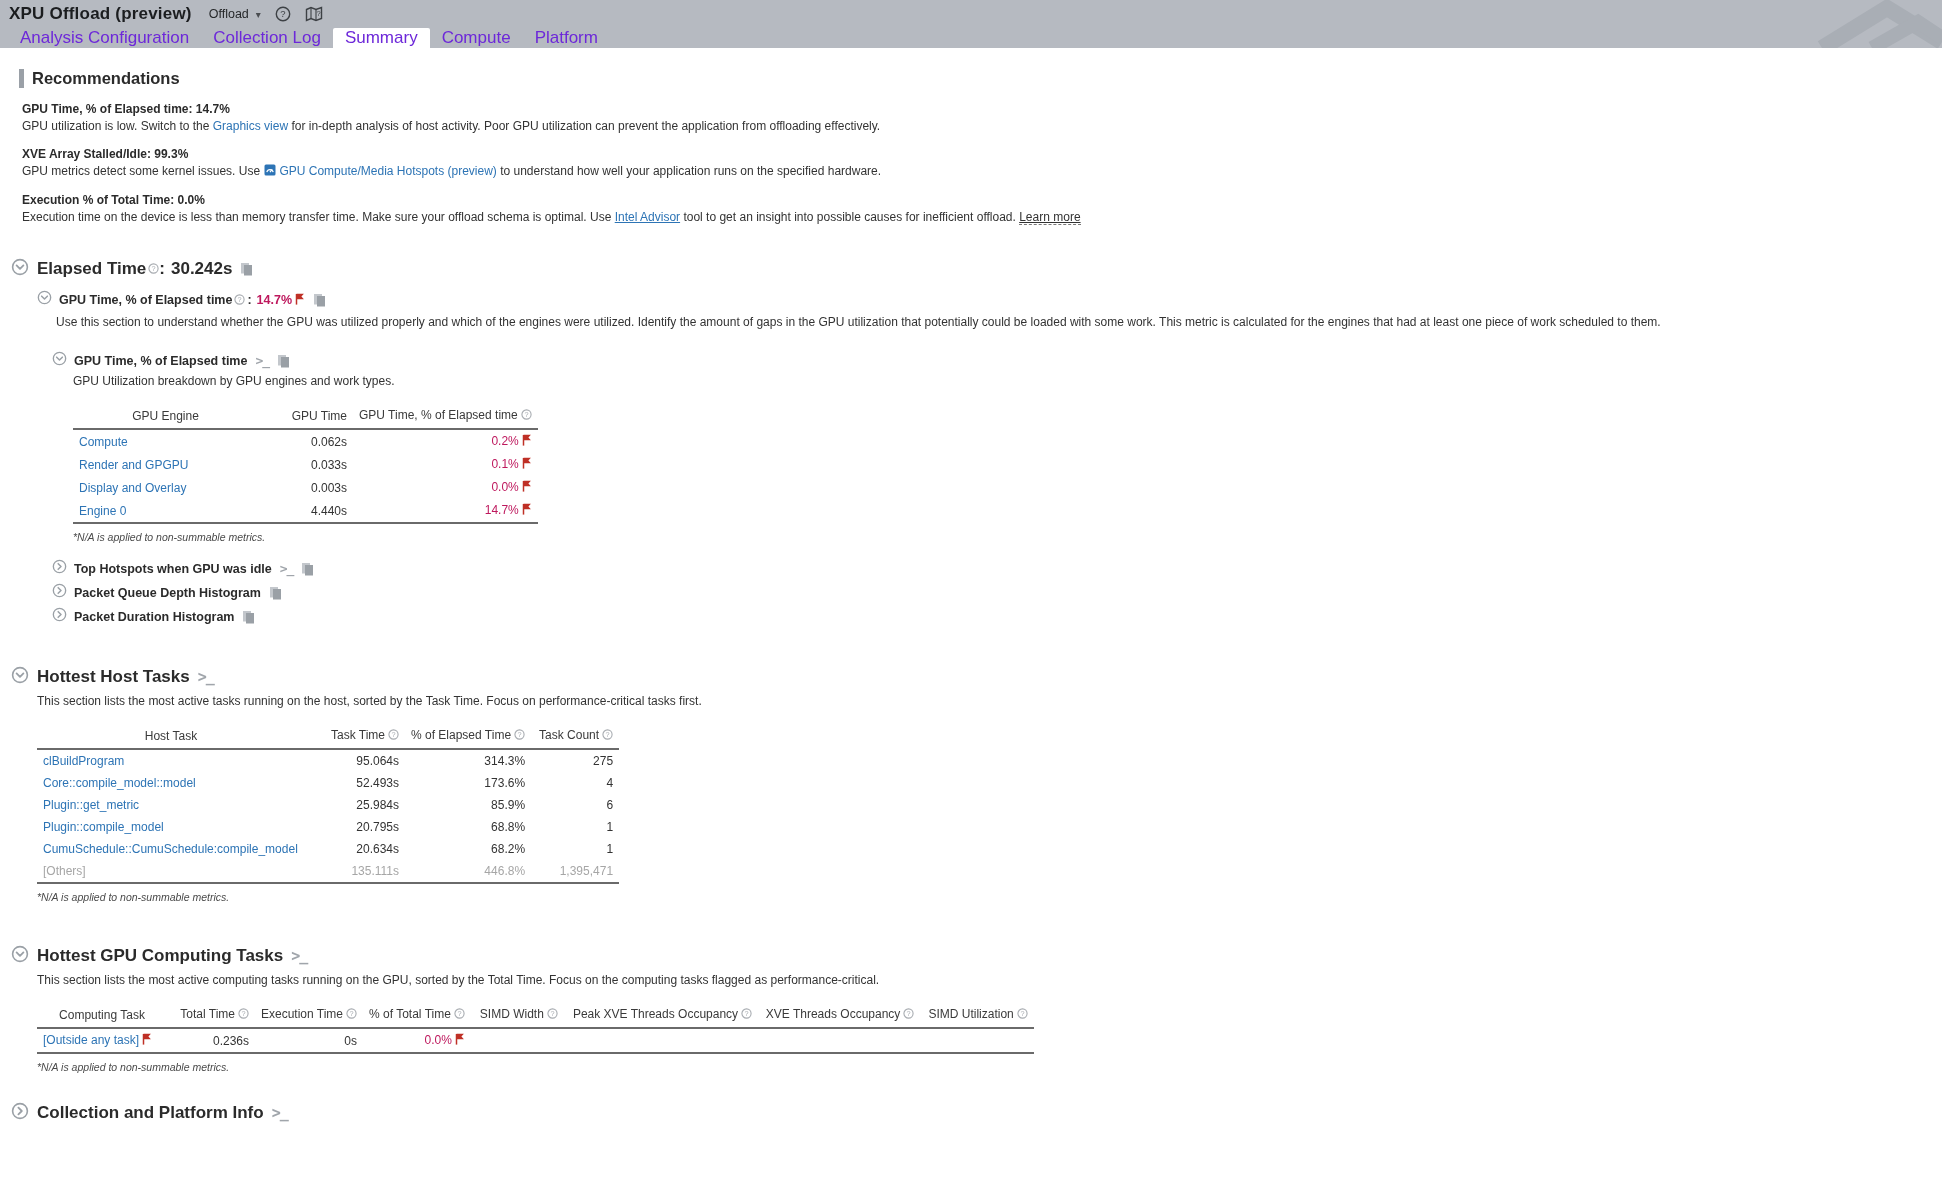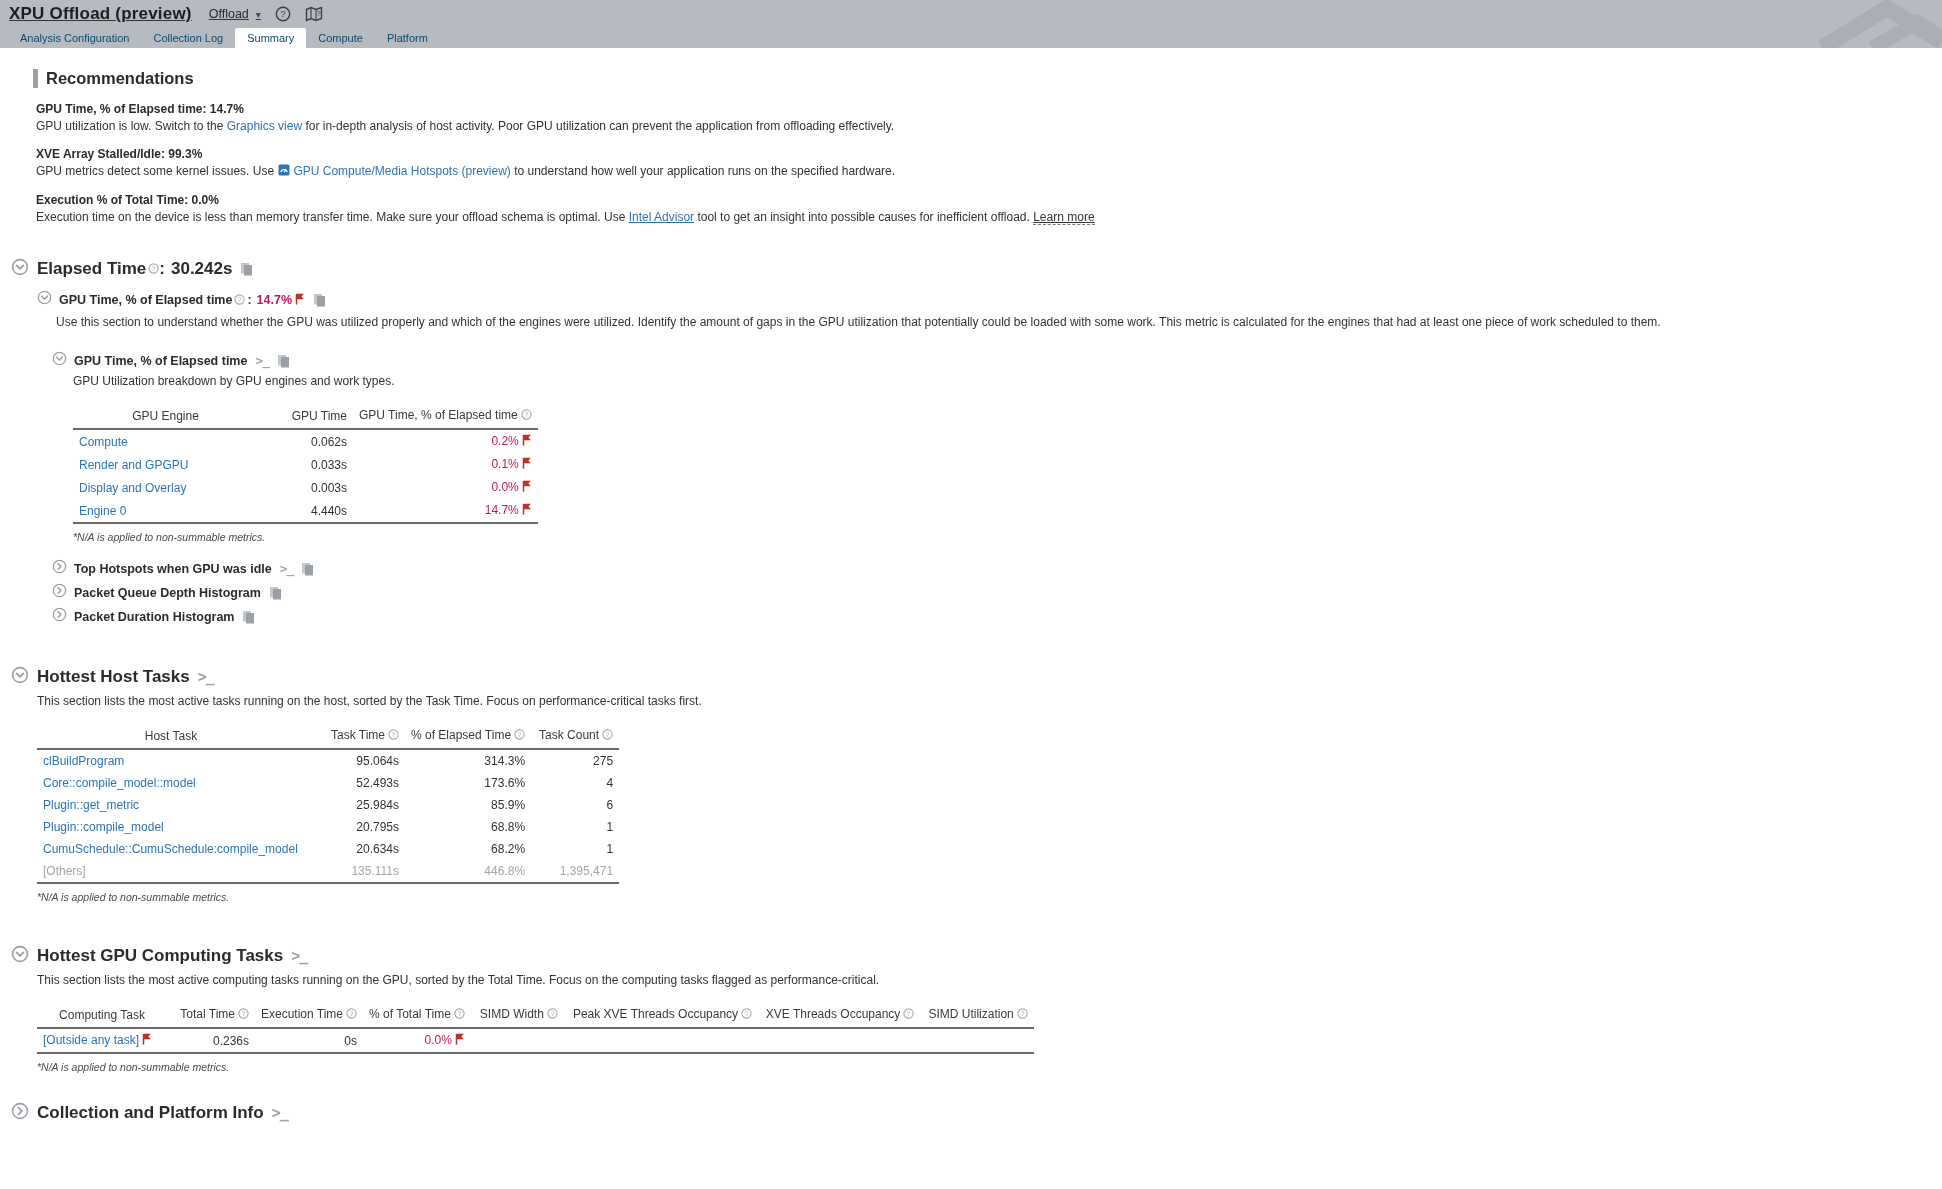--- a/index.html
+++ b/index.html
@@ -2,38 +2,38 @@
 <html><head>
 <meta charset="utf-8">
 <style>
   * { box-sizing: border-box; margin: 0; padding: 0; }
   html,body { width:1942px; height:1189px; overflow:hidden; background:#fff;
     font-family:"Liberation Sans", sans-serif; color:#333; }
 
   
   .topband { position:relative; height:48px; background:#b6bac1; }
   .decor { position:absolute; right:0; top:0; width:220px; height:48px; pointer-events:none; }
-  .titlerow { display:flex; align-items:center; height:28px; padding-left:9px;text-decoration:underline; }
+  .titlerow { display:flex; align-items:center; height:28px; padding-left:9px; }
   .app-title { font-size:17px; font-weight:bold; color:#1b1d1f; letter-spacing:0.2px; }
   .mode-dd { display:flex; align-items:center; margin-left:17px; font-size:12.5px; color:#26282a; cursor:pointer; }
   .caret { margin-left:7px; font-size:10px; color:#4a4d50; }
   .hicon { margin-left:14px; display:flex; align-items:center; cursor:pointer; }
   .tabsrow { display:flex; align-items:stretch; height:20px; padding-left:8px; }
-  .tab { display:flex; align-items:center; padding:0 12px; font-size:11px; color:#0c4a6e; cursor:pointer; white-space:nowrap; }
+  .tab { display:flex; align-items:center; padding:0 12px; font-size:17px; color:#6d28d9; cursor:pointer; white-space:nowrap; }
   .tab.active { background:#fff; border-radius:2px 2px 0 0; }
 
   
   .content { padding-top:21px; }
   a.lnk { color:#2d74b5; text-decoration:none; cursor:pointer; }
   a.lnk.u { text-decoration:underline; }
   a.lnk.dashed { color:#333; border-bottom:1px dashed #777;text-decoration:underline; }
   .red { color:#be185d; }
 
   
-  .rec { margin-left:33px; }
+  .rec { margin-left:19px; }
   .rec-titlerow { display:flex; align-items:center; }
   .rec-bar { width:5px; height:19px; background:#9aa0a7; margin-right:8px; }
   .rec-title { font-size:16.5px; font-weight:bold; color:#2b2b2b; }
   .rec-h { font-size:12px; font-weight:bold; margin:14px 0 3px 3px; color:#2b2b2b; }
   .rec-p { font-size:12px; margin-left:3px; color:#333; }
   .inline-ic { display:inline-block; vertical-align:-1px; margin:0 3px 0 1px; }
 
   
   .sect { margin-top:34px; }
   .sect-head { display:flex; align-items:center; margin-left:11px; }

